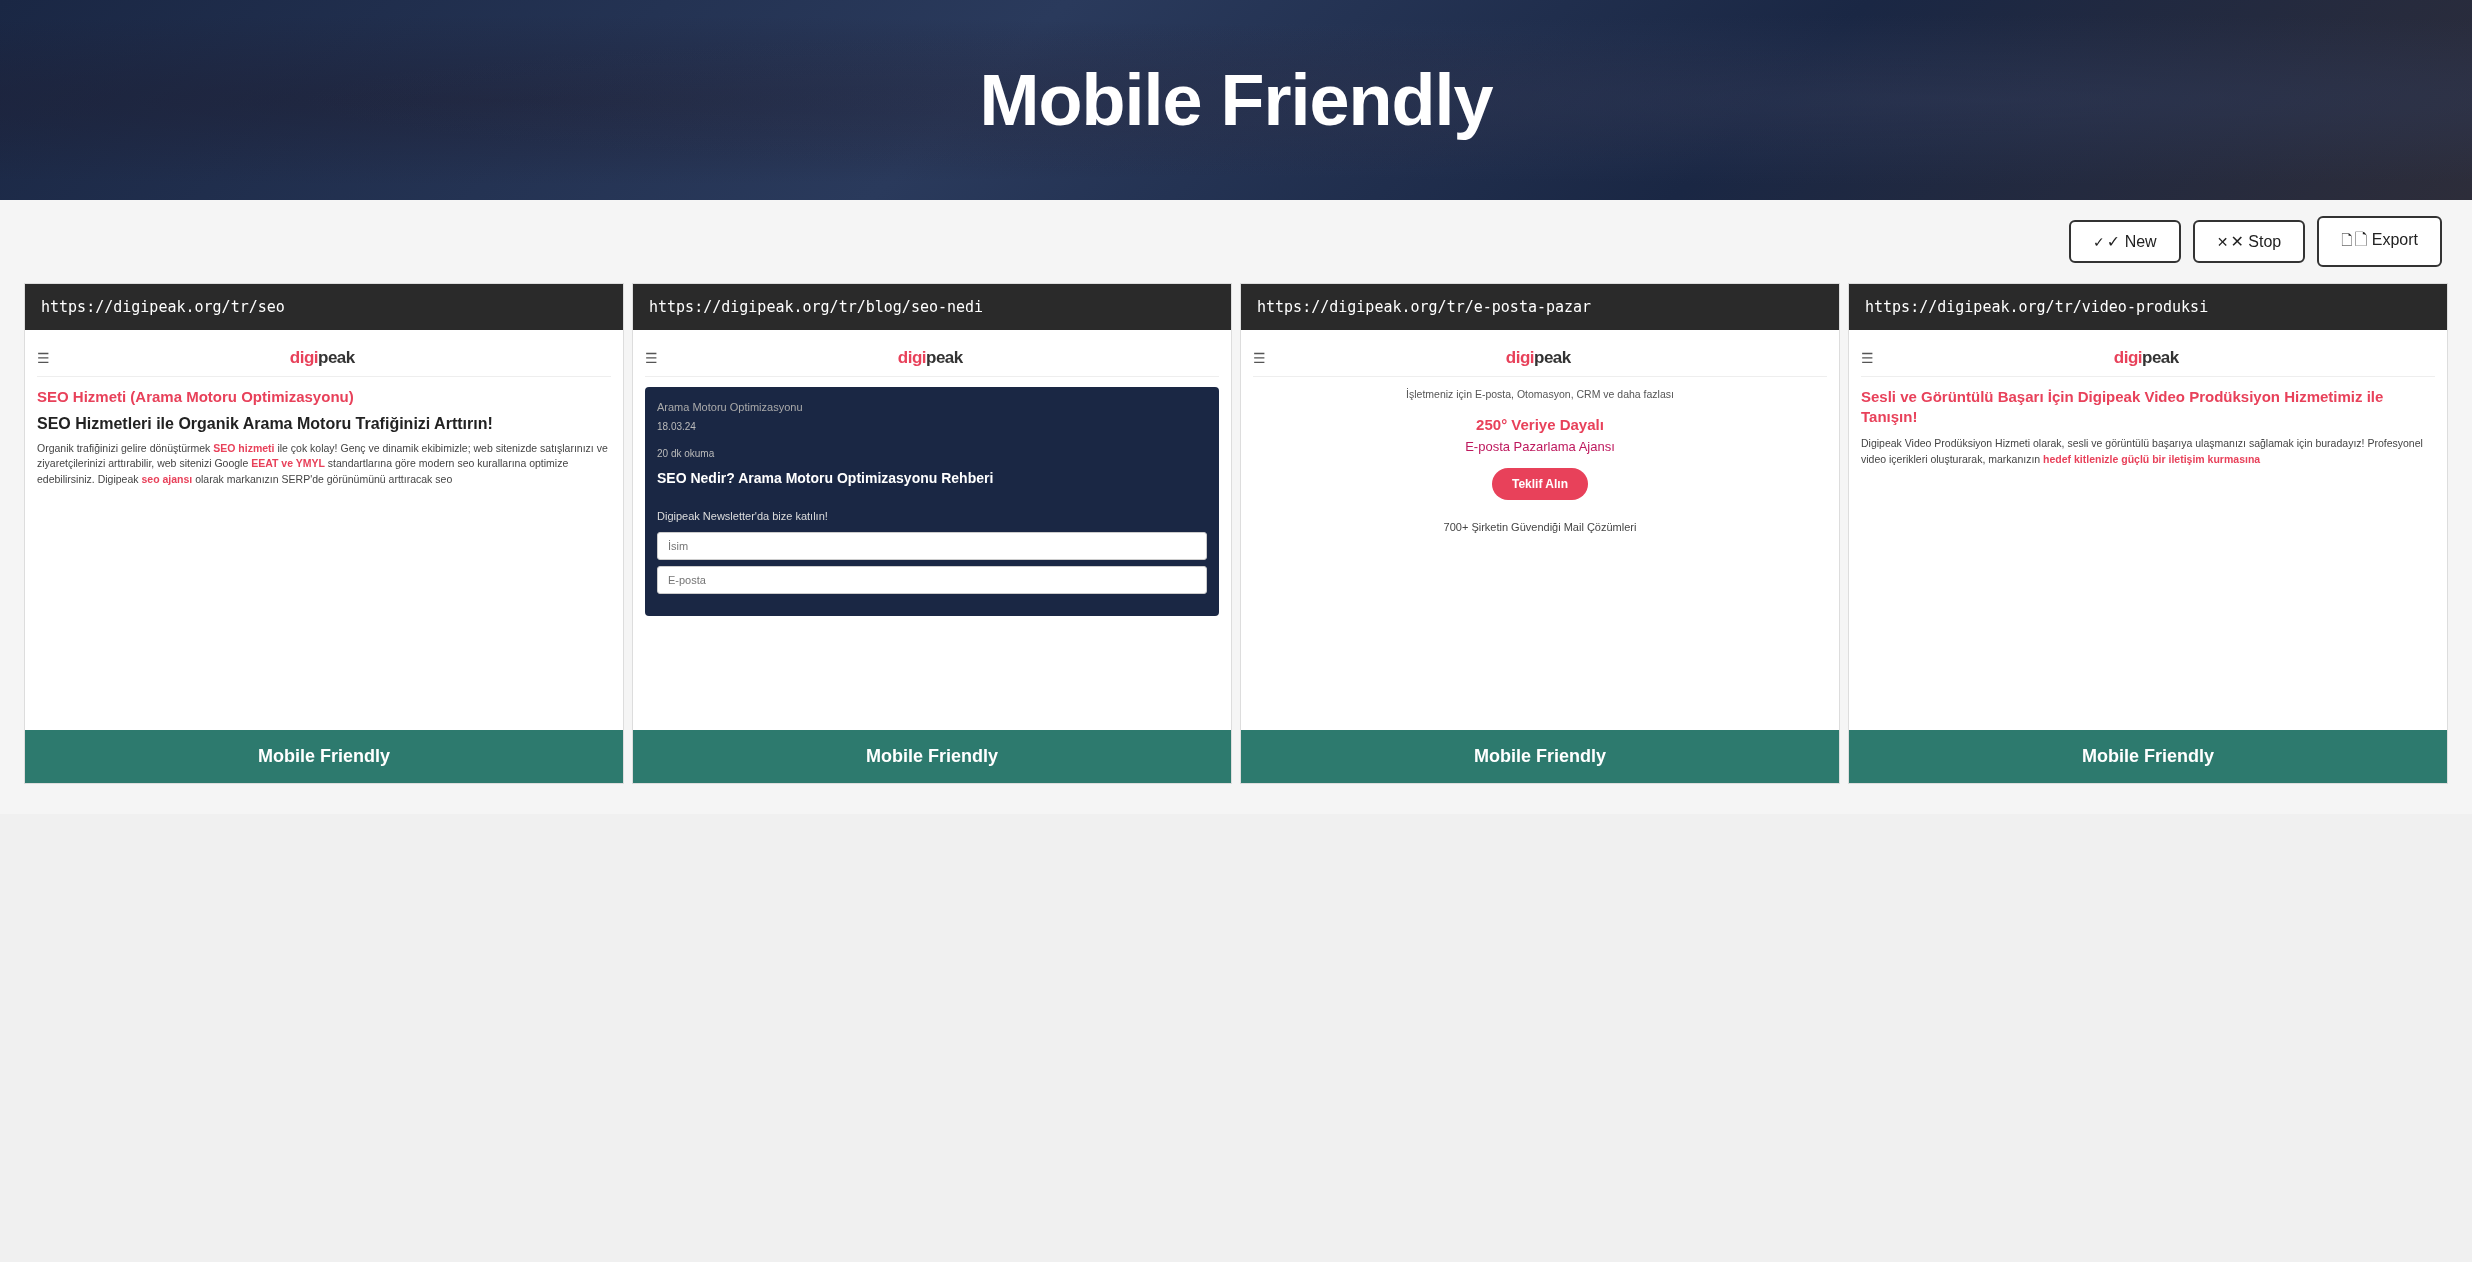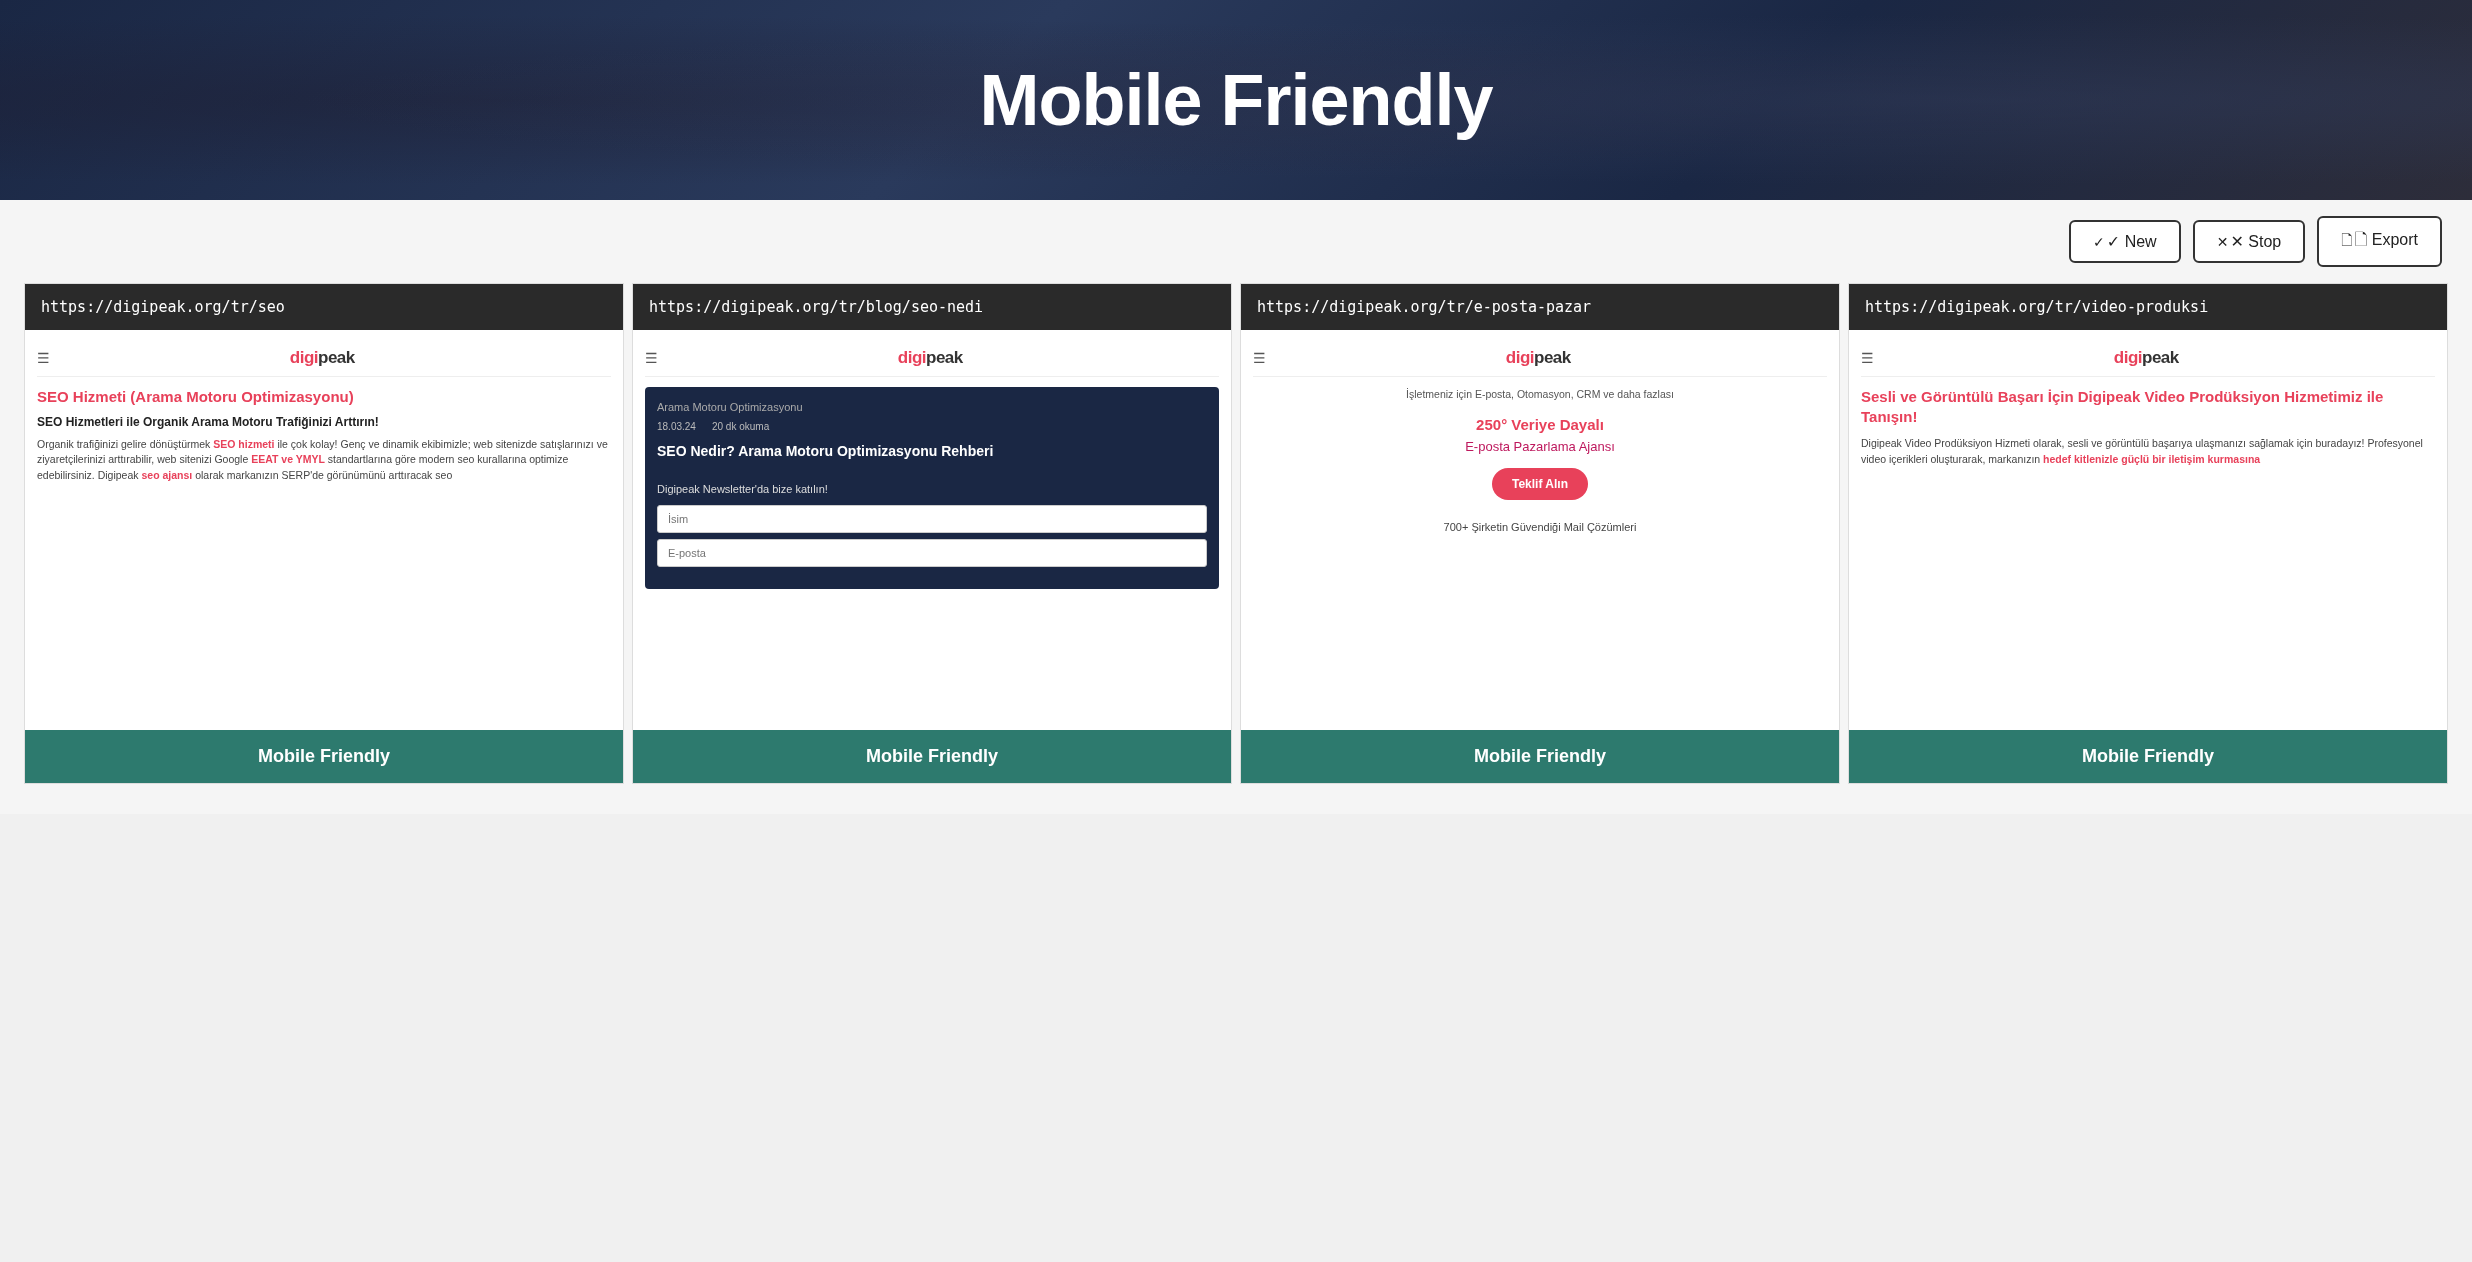--- a/index.html
+++ b/index.html
@@ -124,21 +124,21 @@
 
     
     .card1-title {
       font-size: 15px;
       font-weight: 700;
       color: #e8415a;
       margin-bottom: 8px;
       line-height: 1.3;
     }
     .card1-subtitle {
-      font-size: 12px;
+      font-size: 16px;
       font-weight: 700;
       color: #222;
       margin-bottom: 8px;
     }
     .card1-text {
       font-size: 10.5px;
       color: #444;
       line-height: 1.5;
     }
     .card1-text .highlight { color: #e8415a; font-weight: 600; }
@@ -155,20 +155,21 @@
       font-size: 11px;
       color: #aaa;
       margin-bottom: 8px;
     }
     .card2-meta {
       display: flex;
       gap: 16px;
       font-size: 10px;
       color: #bbb;
       margin-bottom: 10px;
+      flex-direction: column;
     }
     .card2-title {
       font-size: 14px;
       font-weight: 700;
       color: white;
       line-height: 1.3;
       margin-bottom: 10px;
     }
     .card2-subtitle {
       font-size: 11px;

